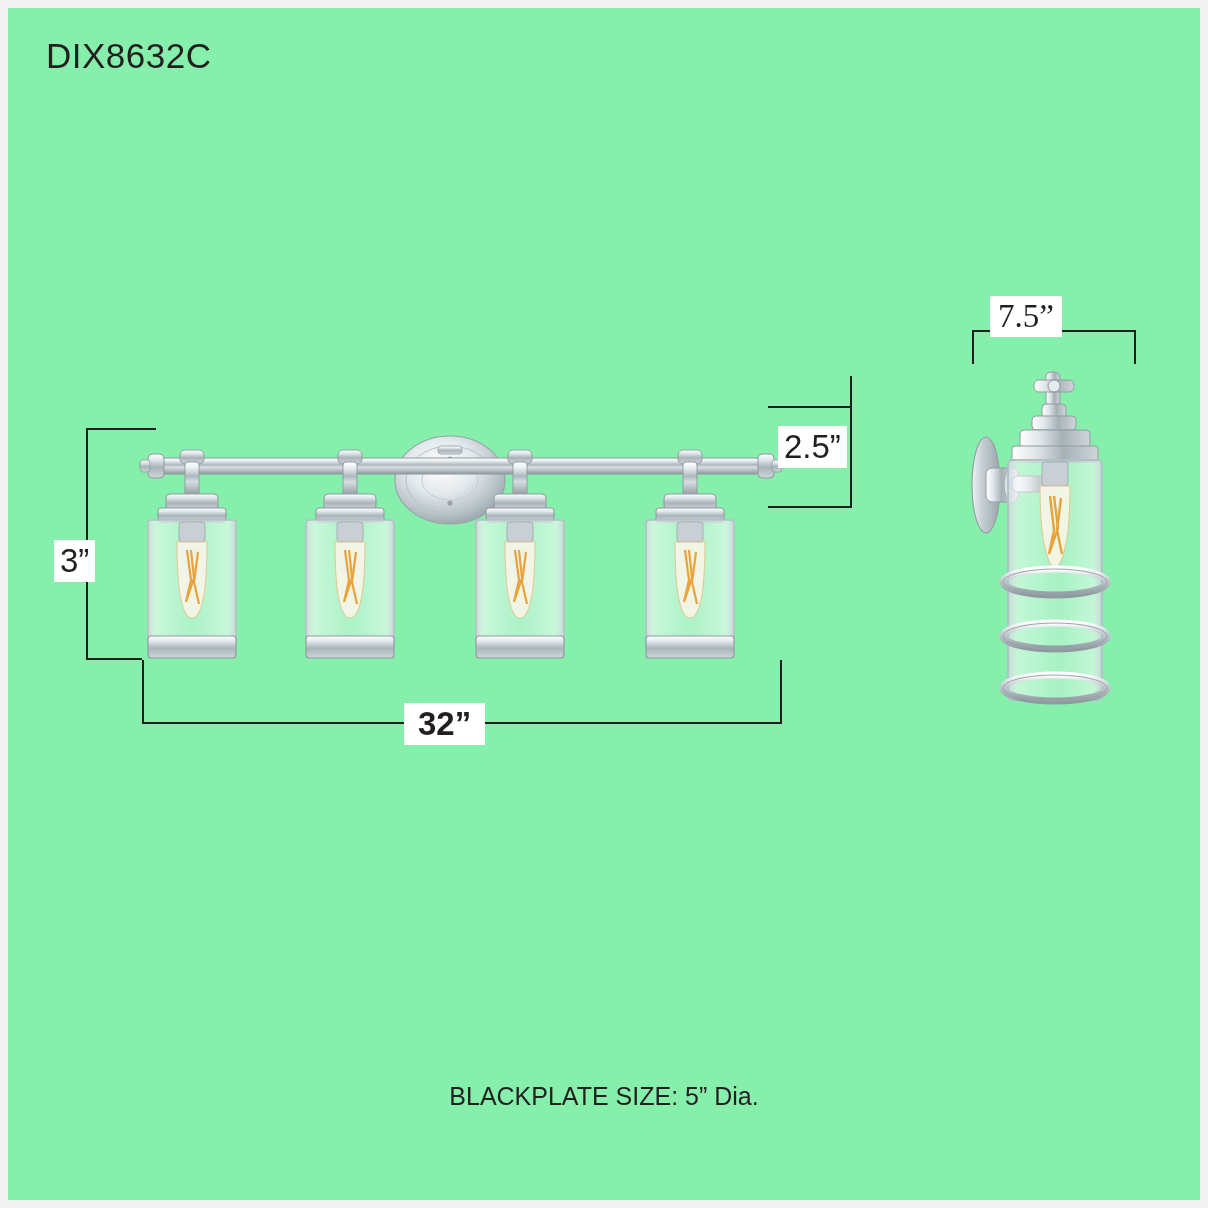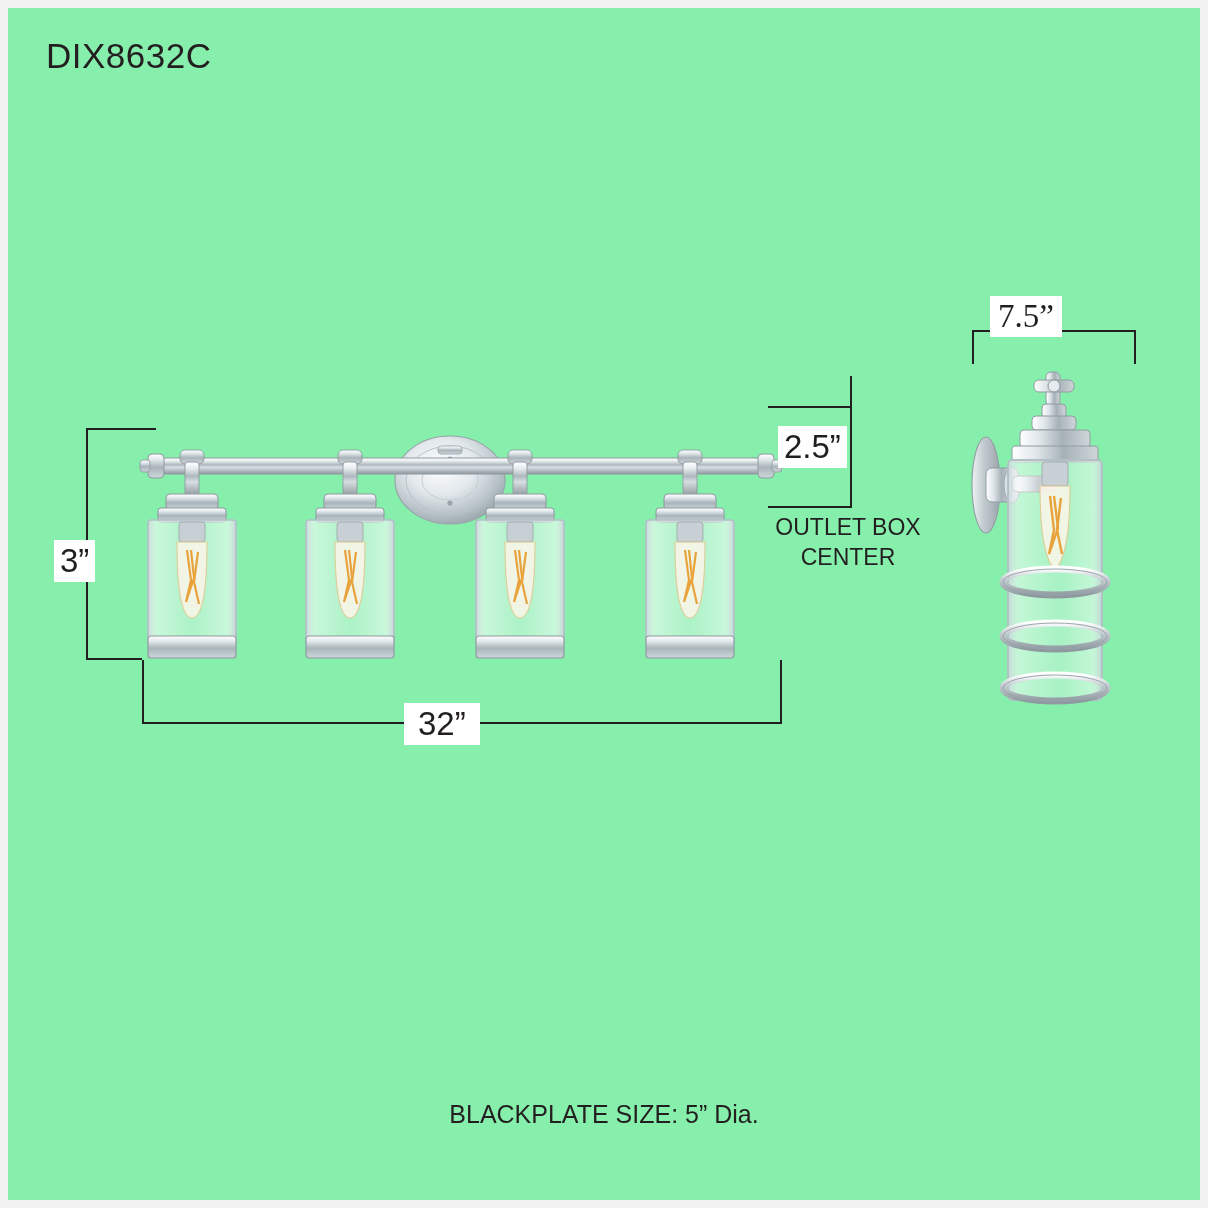--- a/index.html
+++ b/index.html
@@ -245,31 +245,27 @@
   </svg>
 
   <div class="ln ln-v" style="left:86px; top:428px; height:232px;"></div>
   <div class="ln ln-h" style="left:86px; top:428px; width:70px;"></div>
   <div class="ln ln-h" style="left:86px; top:658px; width:56px;"></div>
   <div class="dim-label" style="left:54px; top:540px; background:#ffffff; padding:2px 6px;">3”</div>
 
   <div class="ln ln-h" style="left:142px; top:722px; width:640px;"></div>
   <div class="ln ln-v" style="left:142px; top:660px; height:64px;"></div>
   <div class="ln ln-v" style="left:780px; top:660px; height:64px;"></div>
-  <div class="dim-label" style="left:404px; top:703px; background:#ffffff; padding:2px 14px;">32”</div>
+  <div class="dim-label" style="left:404px; top:703px; background:#ffffff; padding:2px 14px;font-weight:bold;">32”</div>
 
   <div class="ln ln-h" style="left:768px; top:406px; width:84px;"></div>
   <div class="ln ln-v" style="left:850px; top:376px; height:132px;"></div>
   <div class="ln ln-h" style="left:768px; top:506px; width:84px;"></div>
   <div class="dim-label" style="left:778px; top:426px; background:#ffffff; padding:2px 6px;">2.5”</div>
 
-  <div class="small-label" style="left:768px; top:512px; width:160px;">
-    <span>OUTLET BOX</span><br>
-    <span>CENTER</span>
-  </div>
 
   <div class="ln ln-h" style="left:972px; top:330px; width:164px;"></div>
   <div class="ln ln-v" style="left:972px; top:330px; height:34px;"></div>
   <div class="ln ln-v" style="left:1134px; top:330px; height:34px;"></div>
   <div class="dim-label" style="left:990px; top:296px; background:#ffffff; padding:2px 8px;font-family:Liberation Serif, serif;">7.5”</div>
 
-  <div class="footer-note" style="top:1082px;margin-top:18px;">BLACKPLATE SIZE: 5” Dia.</div>
+  <div class="footer-note" style="top:1082px;">BLACKPLATE SIZE: 5” Dia.</div>
 </div>
 
 </body></html>

